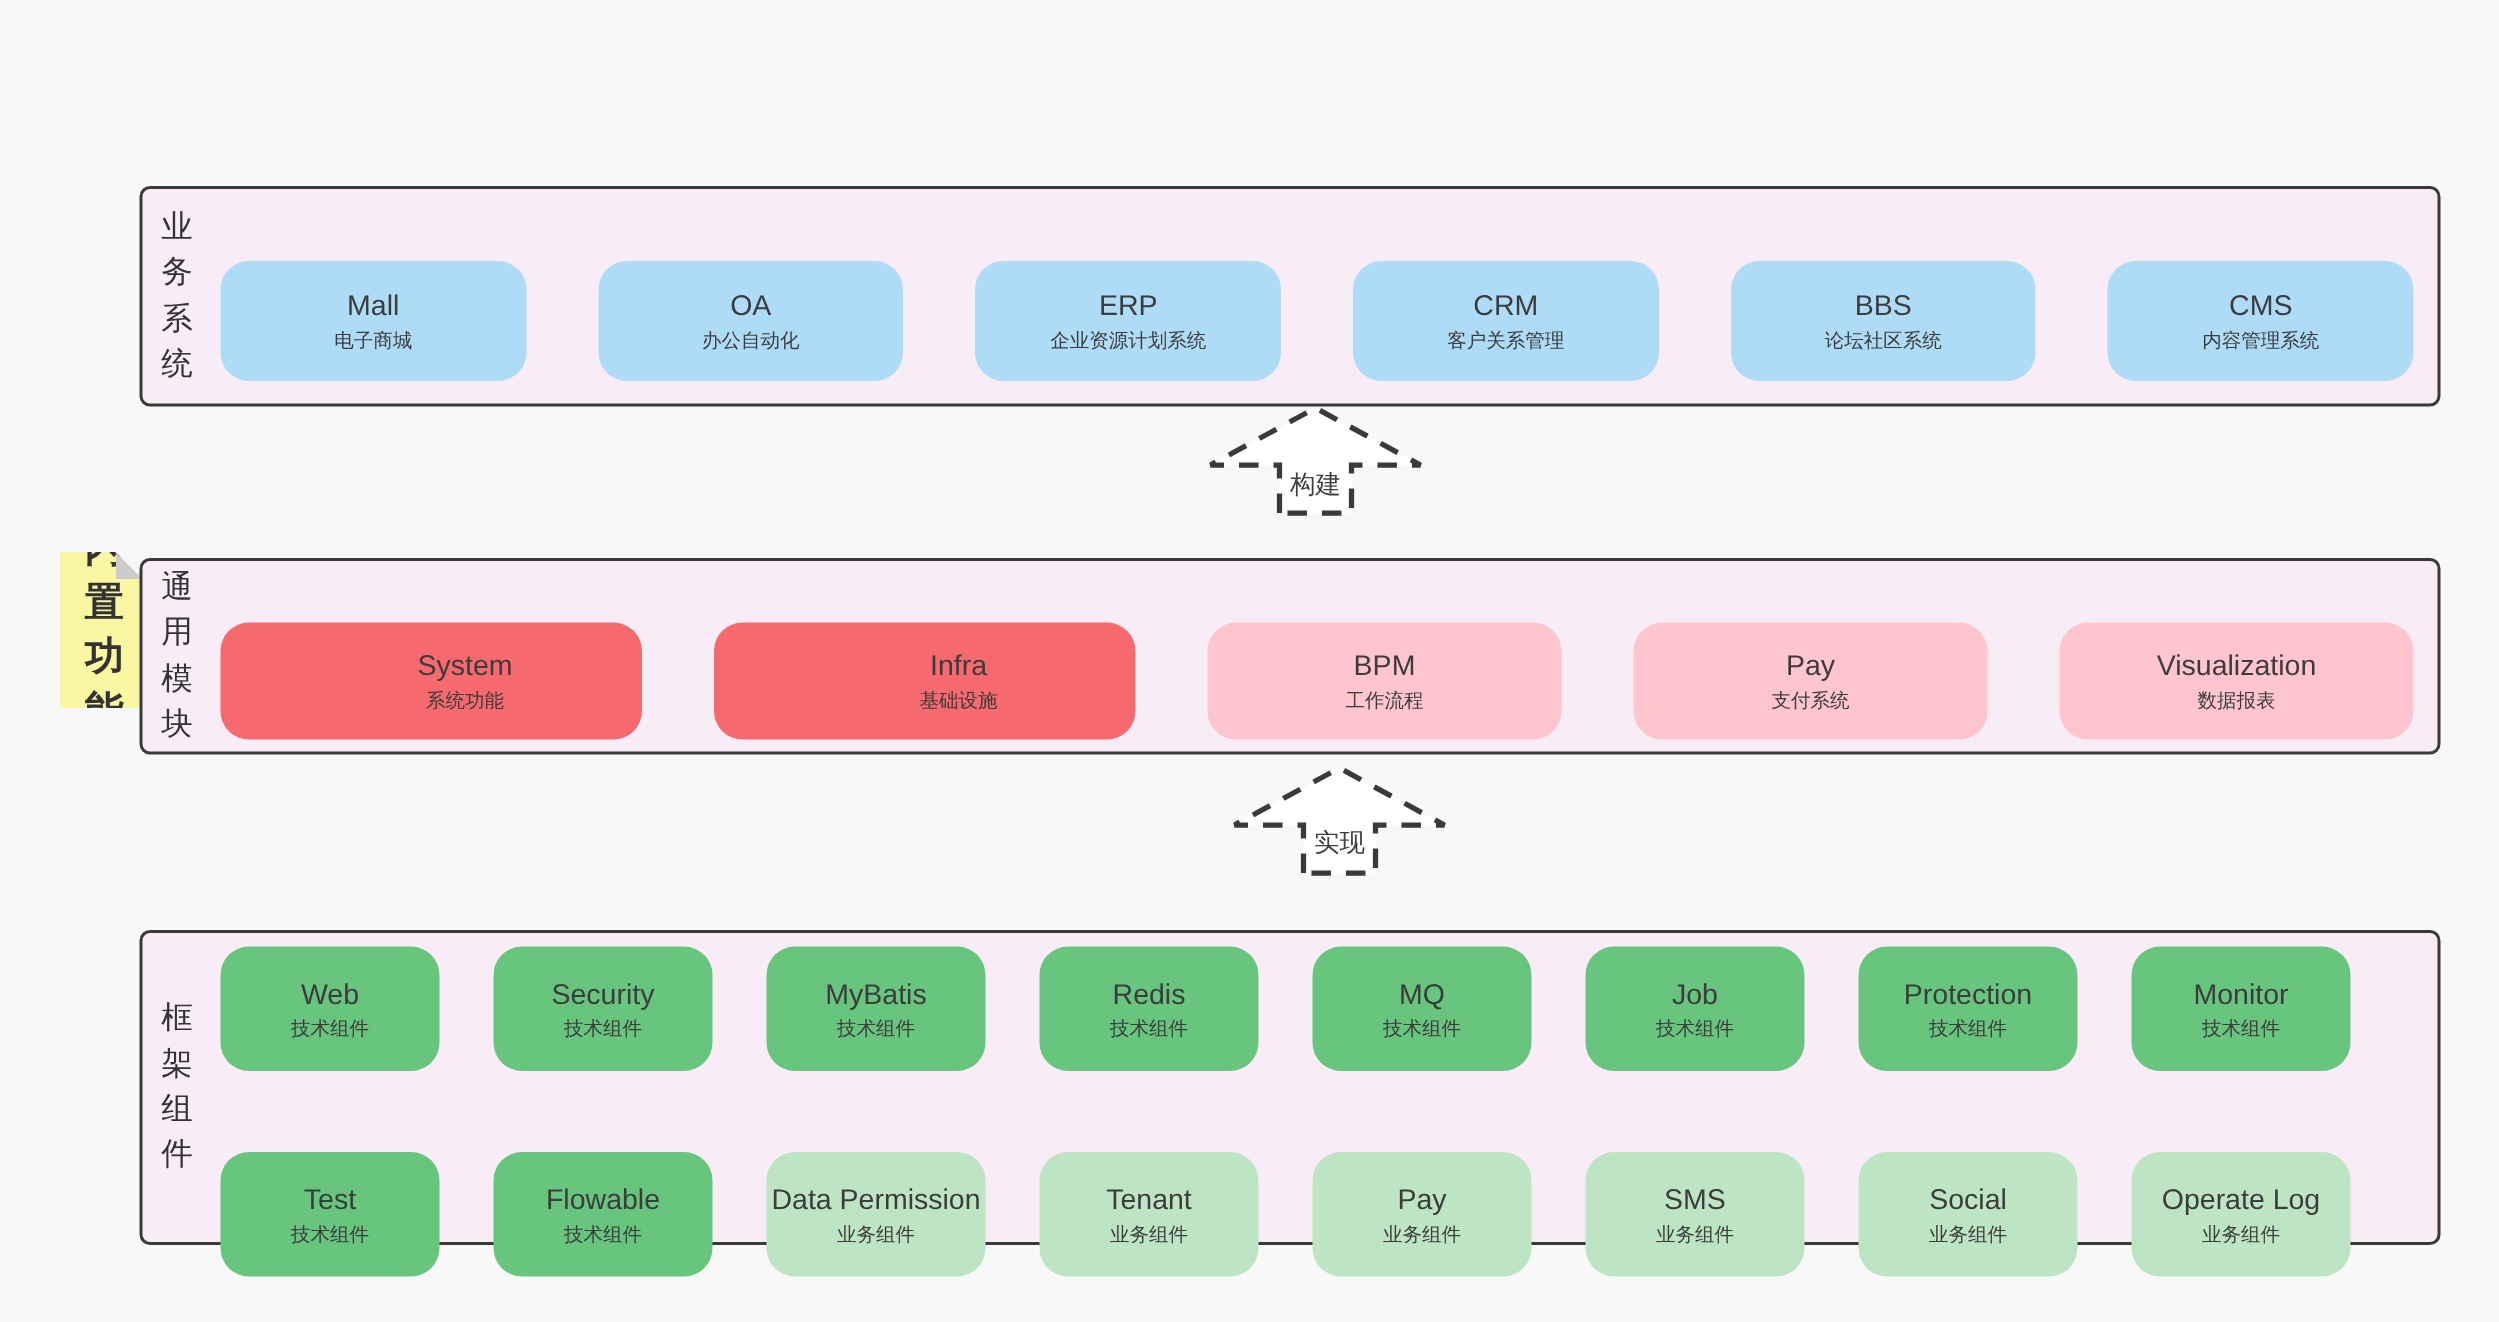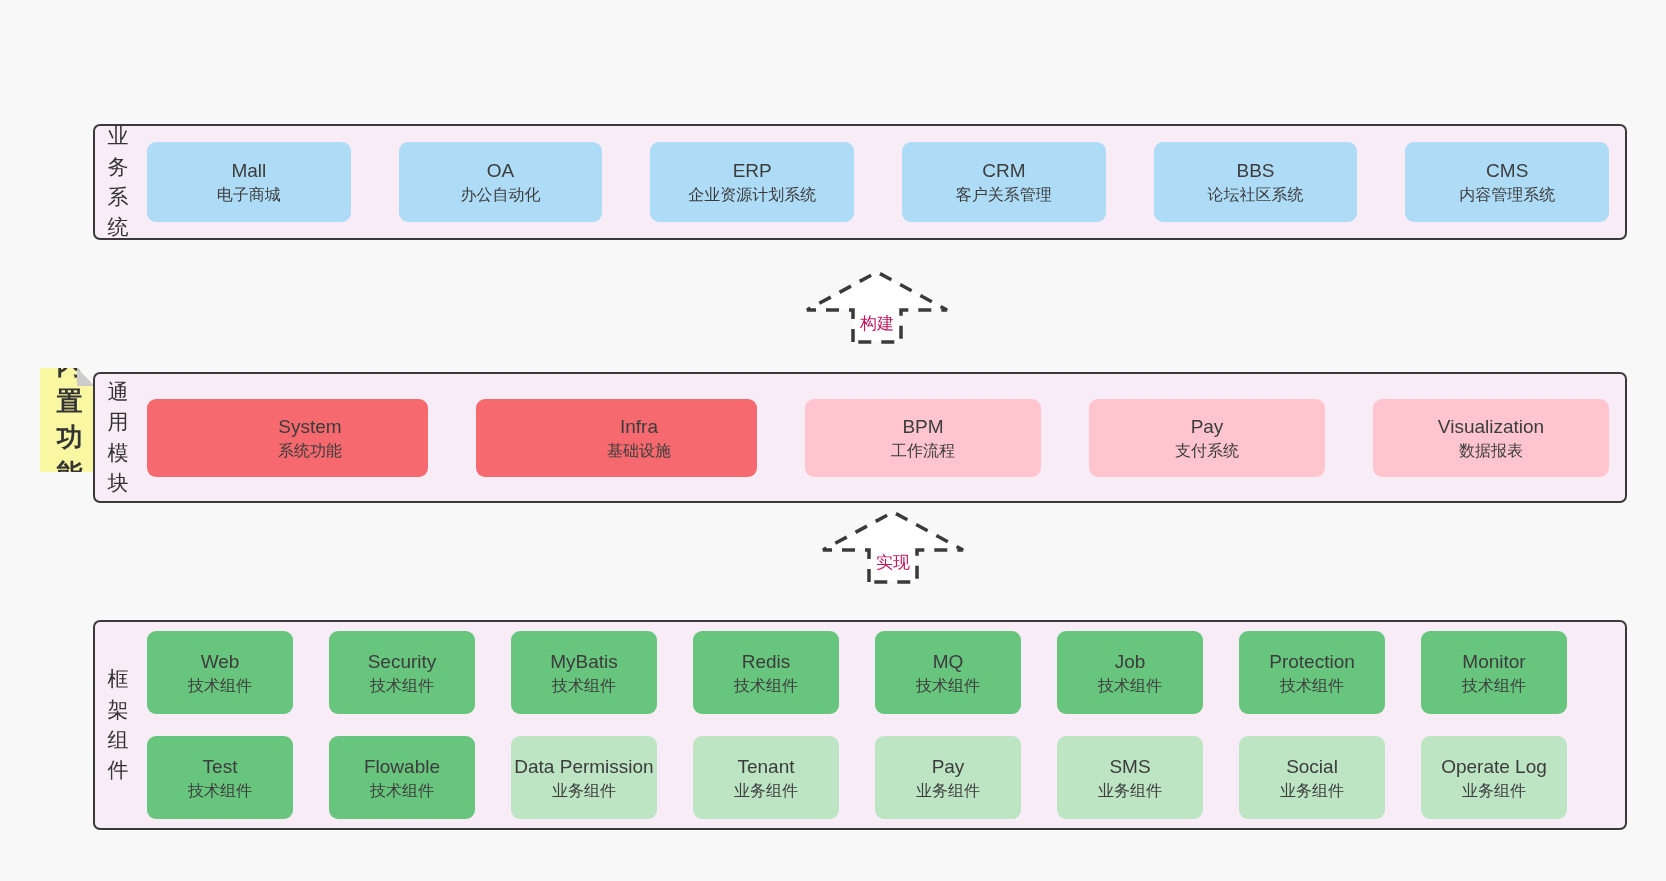--- a/index.html
+++ b/index.html
@@ -18,21 +18,21 @@
   .band{
     position:absolute;
     left:93px;width:1534px;
     box-sizing:border-box;
     background:#f8edf6;
     border:2px solid #3a3a3a;
     border-radius:7px;
     display:flex;
     z-index:1;
   }
-  .band-1{top:124px;height:116px;}
+  .band-1{top:124px;height:147px;}
   .band-2{top:372px;height:131px;}
   .band-3{top:620px;height:210px;}
   .band-label{
     width:46px;
     display:flex;align-items:center;justify-content:center;
     flex:0 0 auto;
   }
   .v-text{
     width:24px;
     font-size:21px;
@@ -51,30 +51,31 @@
     flex-direction:column;justify-content:center;
     gap:22px;
     padding:0 58px 0 6px;
   }
   .row8{
     display:flex;gap:36px;width:100%;
   }
   
   .box{
     flex:1;
-    border-radius:9px;
+    border-radius:19px;
     display:flex;flex-direction:column;justify-content:center;
     text-align:center;
     line-height:1.35;
+    margin-top:32px;
   }
   .band-1 .box{height:80px;}
   .band-2 .box{height:78px;}
   .band-3 .box{height:83px;}
   .box .en{font-size:19px;}
-  .box .zh{font-size:16px;}
+  .box .zh{font-size:13px;}
   .box.blue{background:#aedcf7;}
   .box.red{background:#f5696f;padding-left:45px;}
   .box.pink{background:#fec5cf;}
   .box.green{background:#68c57e;}
   .box.lgreen{background:#bde5c4;}
   
   .note{
     position:absolute;
     background:#f9f7a2;
     z-index:0;
@@ -96,21 +97,21 @@
     fill:#ffffff;
     stroke:#3a3a3a;
     stroke-width:3.5;
     stroke-dasharray:13 10;
   }
   .arrow-label{
     position:absolute;
     z-index:3;
     background:#ffffff;
     font-size:17px;
-    color:#be185d;
+    color:#404040;
     padding:1px 2px;
     transform:translate(-50%,-50%);
     white-space:nowrap;
   }
 </style>
 </head>
 <body>
 
 <div class="stage">
 

